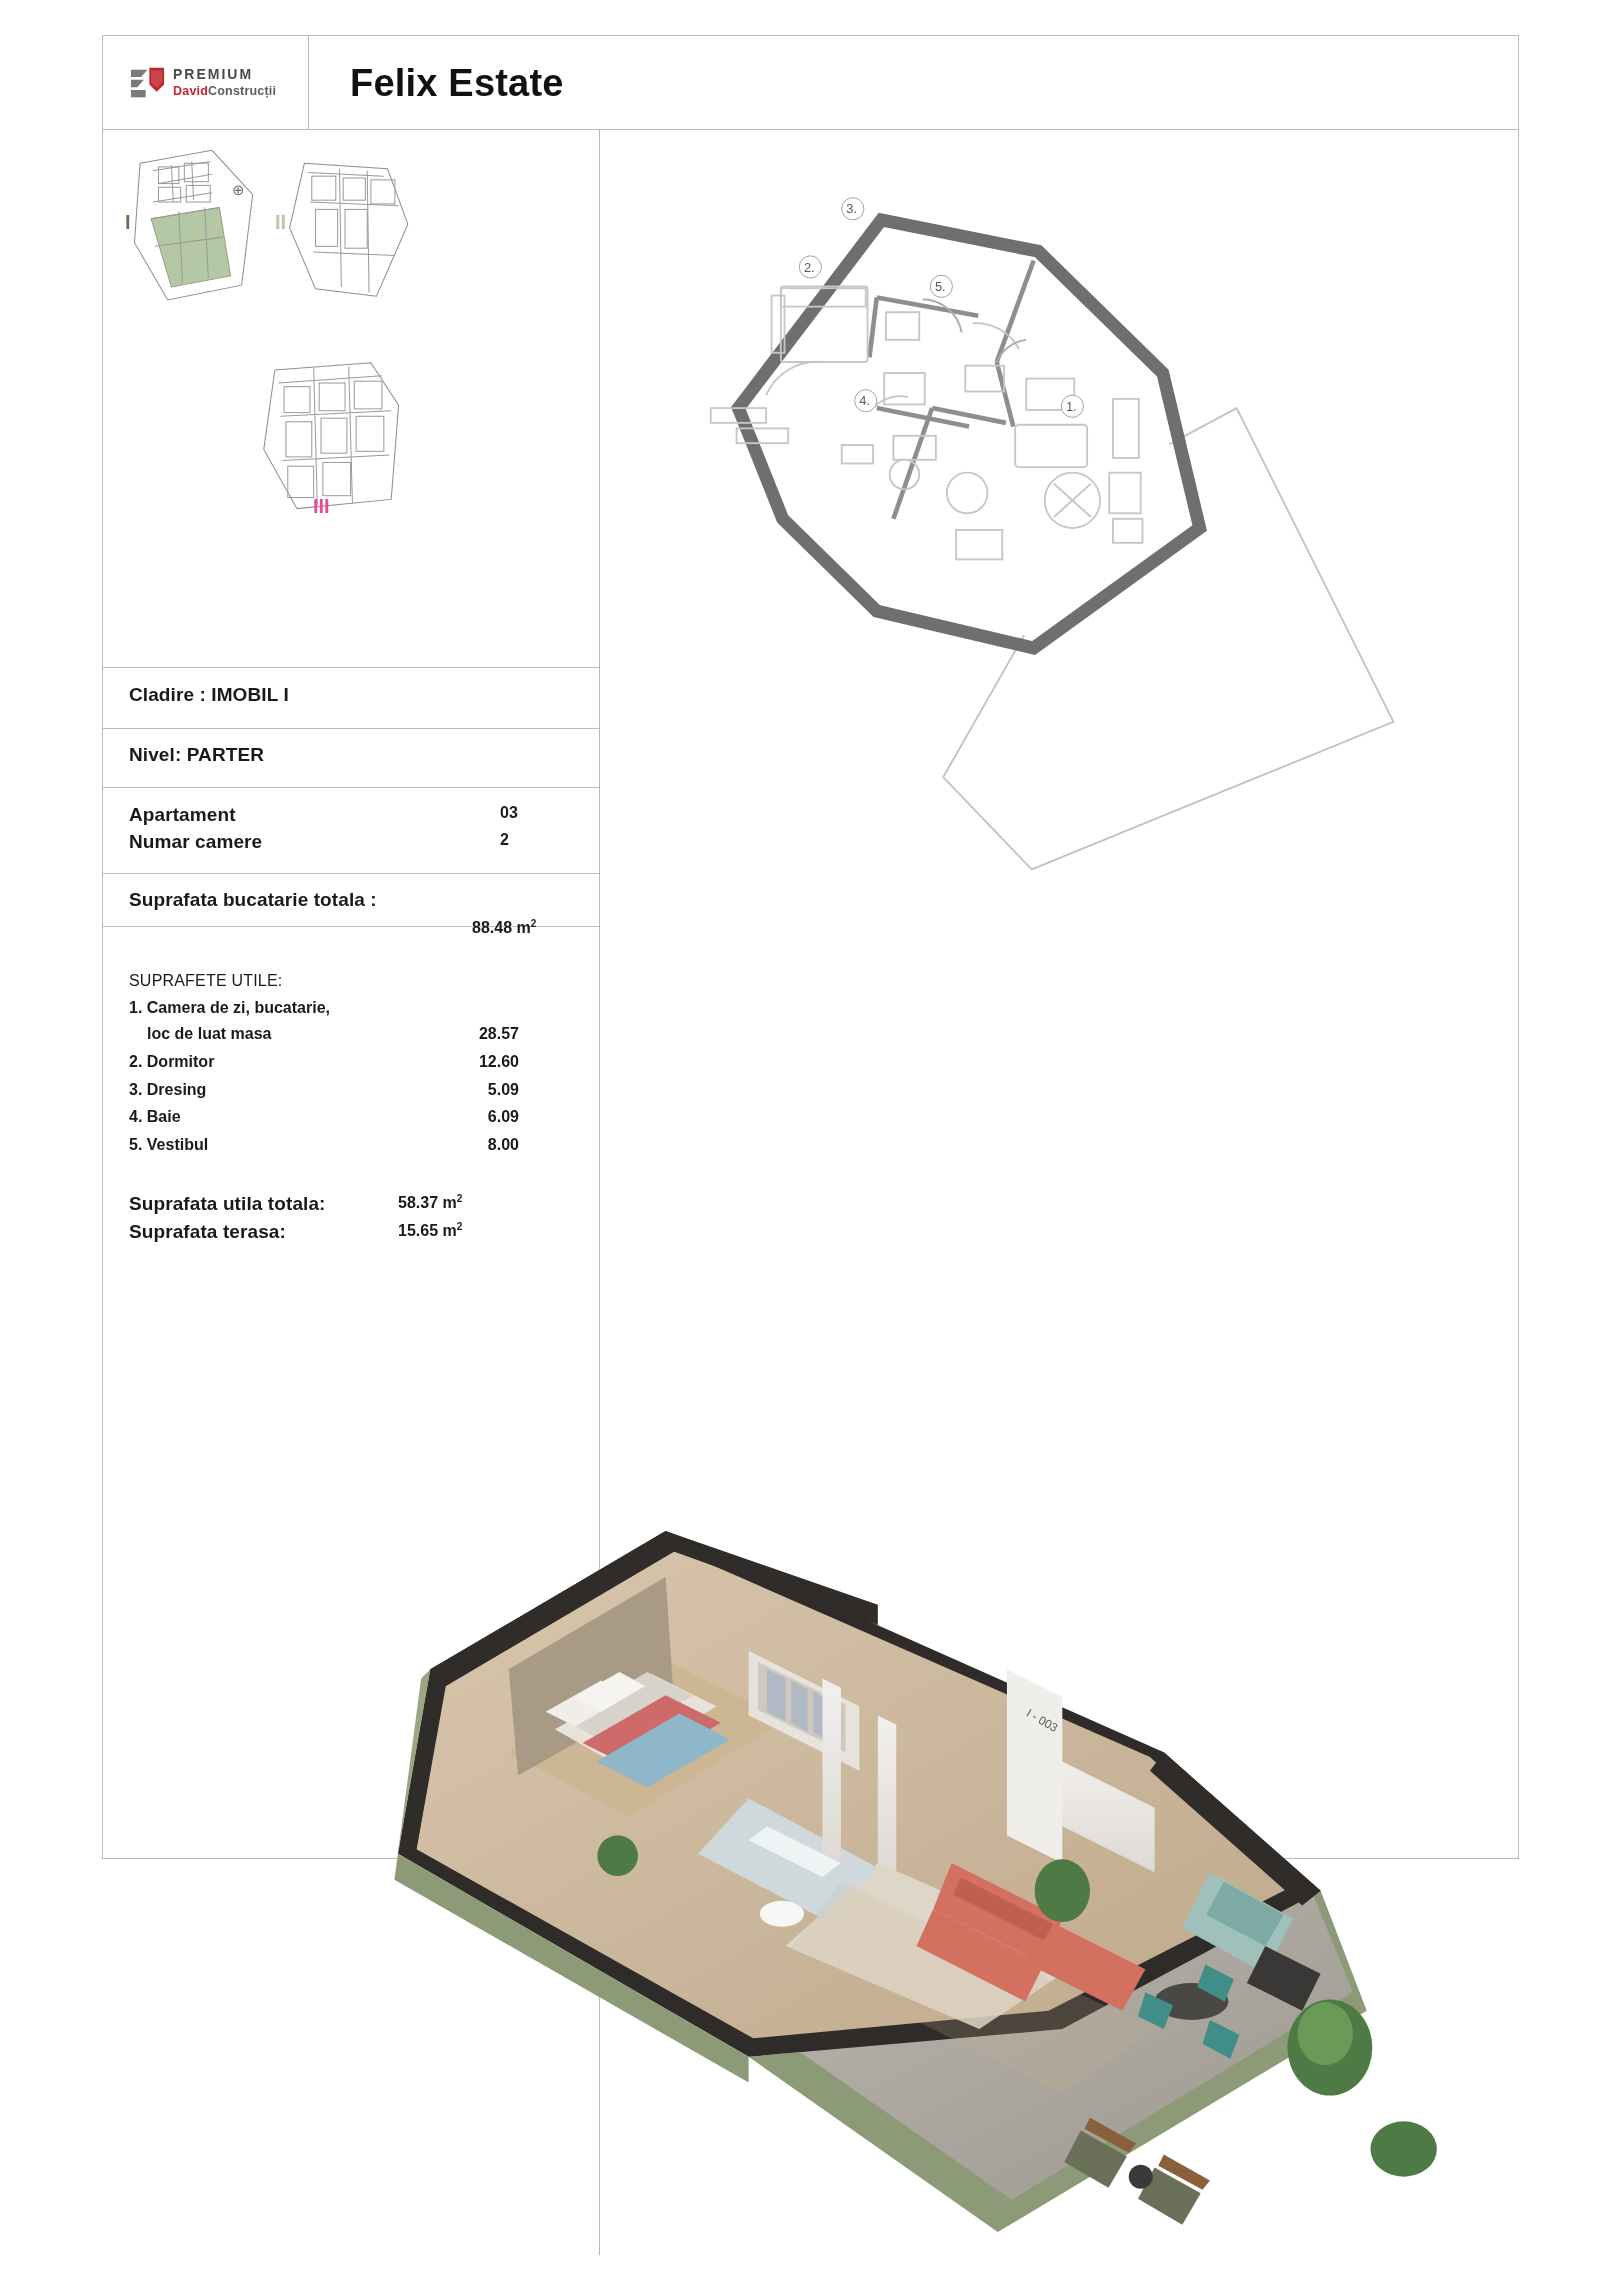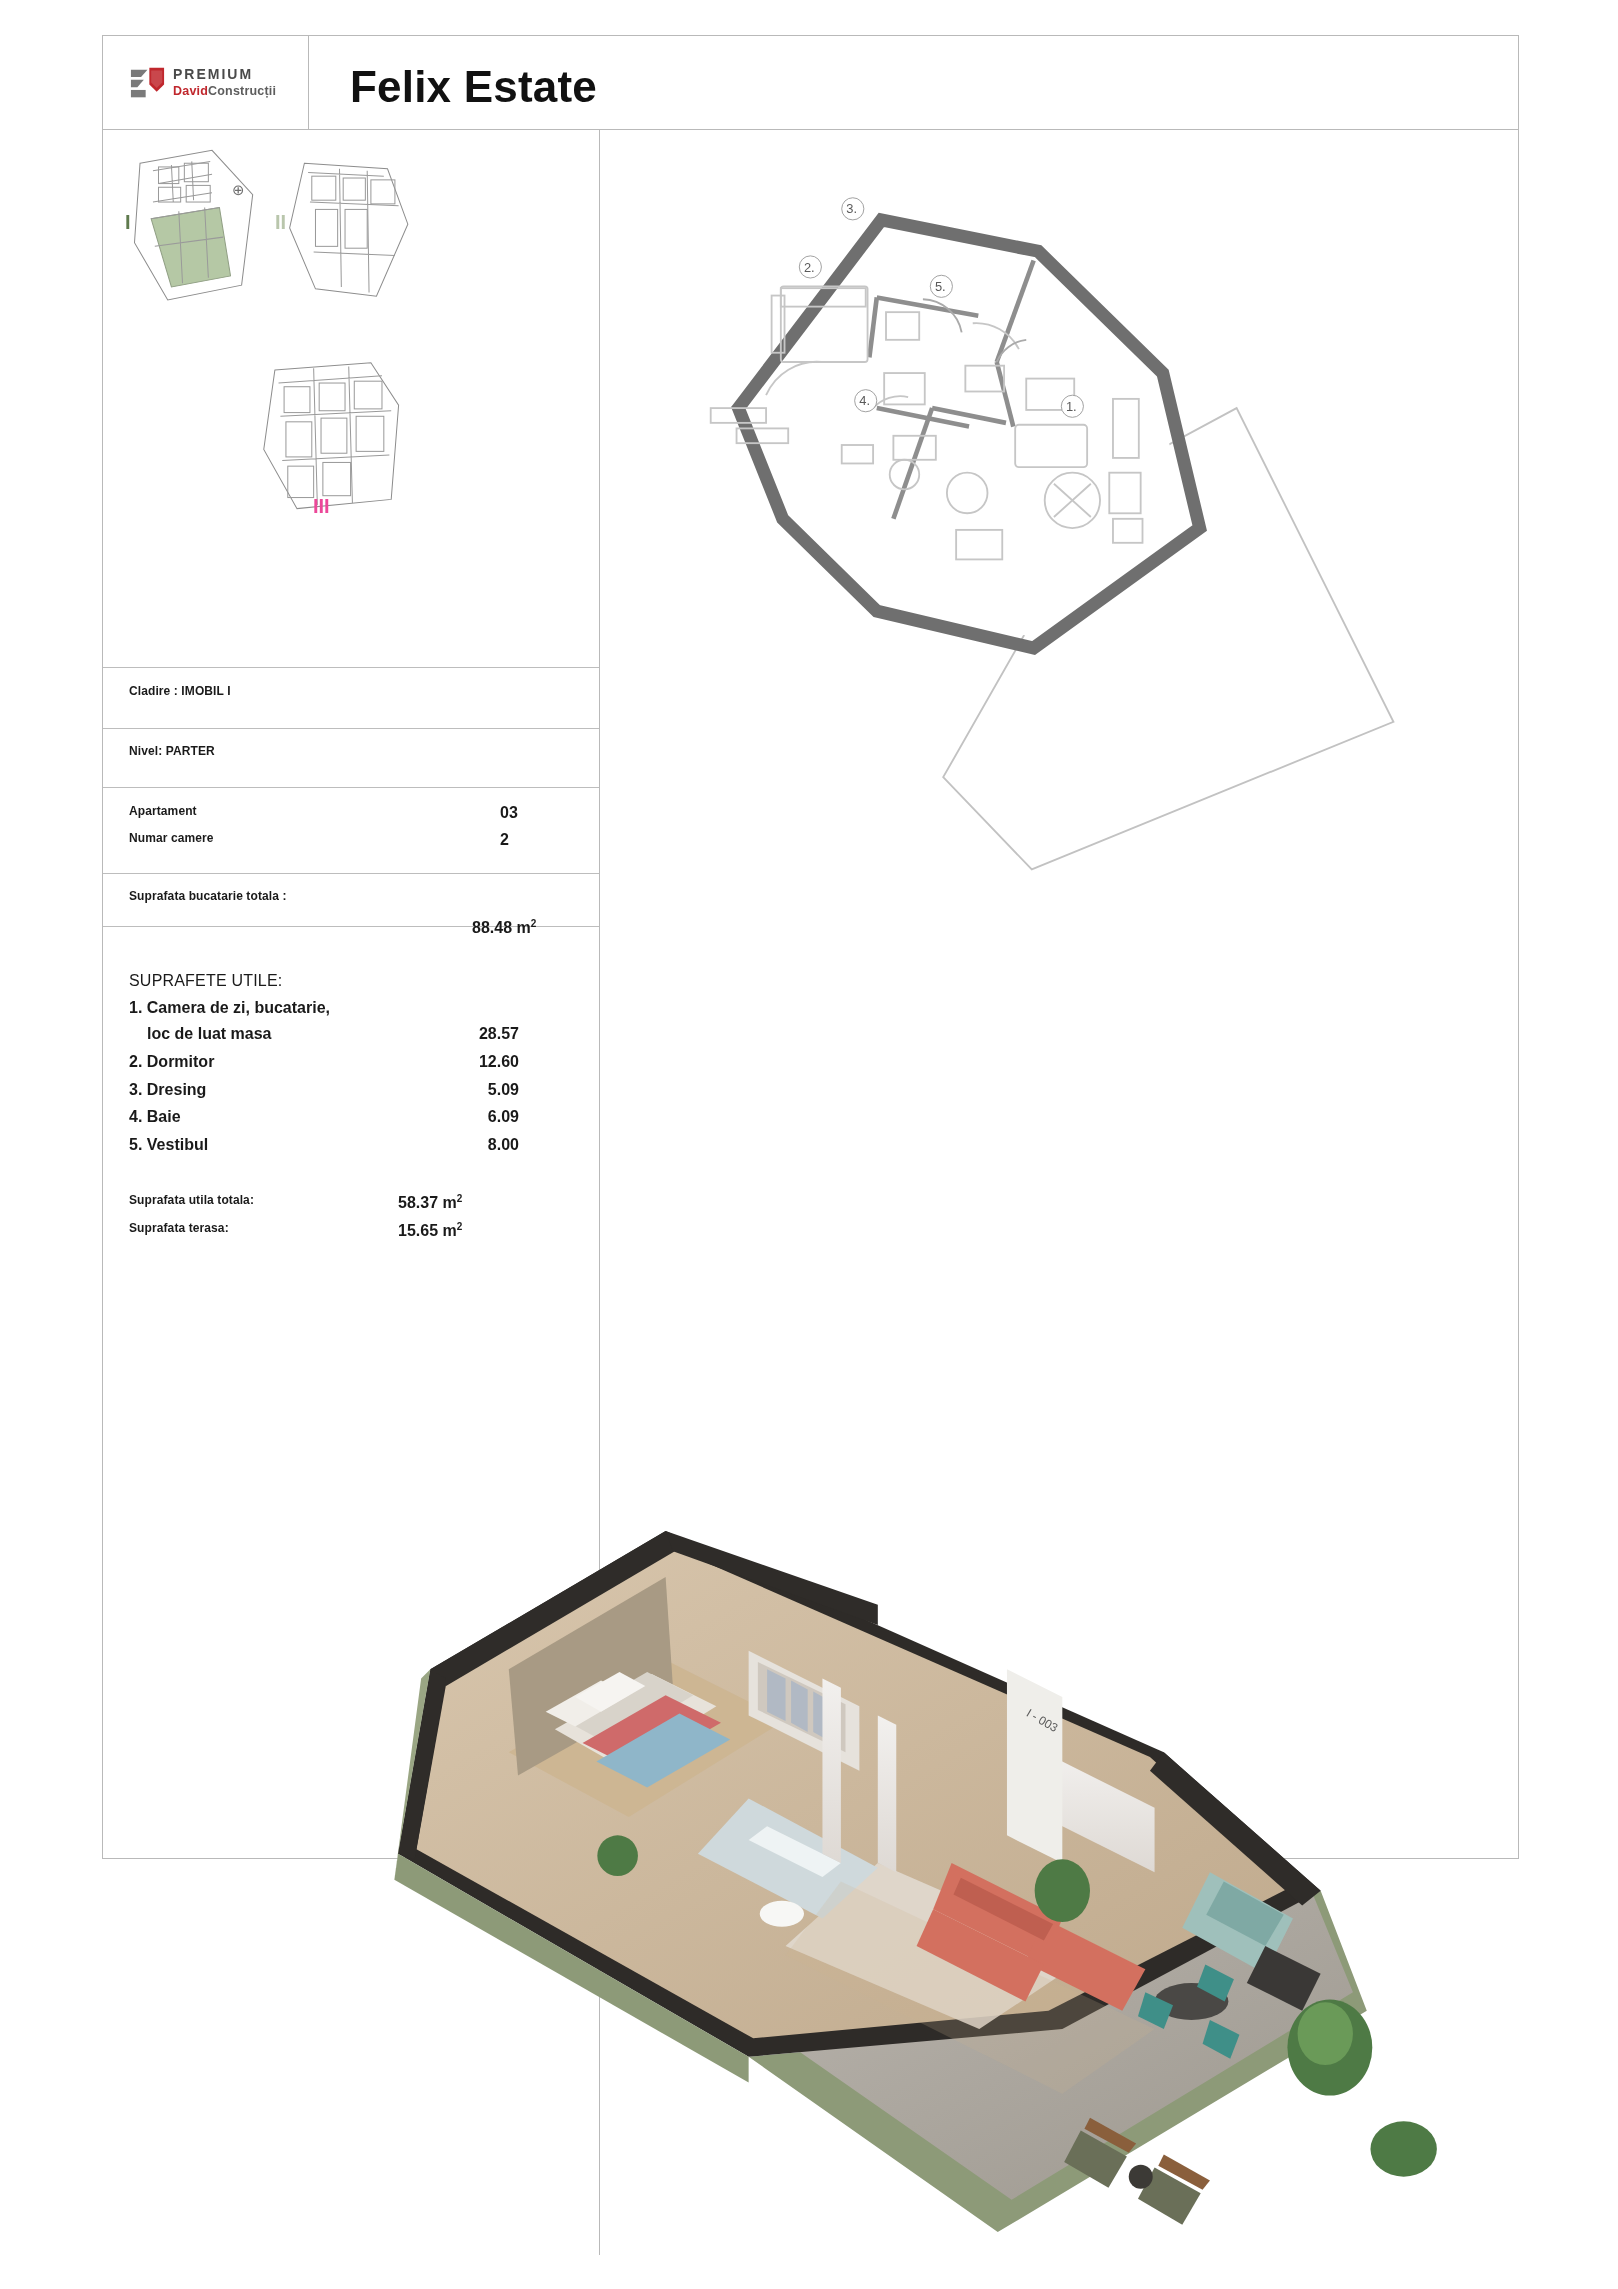--- a/index.html
+++ b/index.html
@@ -69,21 +69,21 @@
   .header-divider {
     position: absolute;
     left: 205px; top: 0;
     width: 0.9px; height: 94px;
     background: #b9b9b9;
   }
   .title {
     position: absolute;
     left: 247px;
     top: 26px;
-    font-size: 44px;
+    font-size: 38px;
     font-weight: 700;
     color: #111;
     letter-spacing: 0.2px;
   }
 
   
   .left-col {
     position: absolute;
     left: 0;
     top: 94px;
@@ -103,21 +103,21 @@
   .hr {
     position: absolute;
     left: 0;
     width: 100%;
     height: 0.9px;
     background: #bdbdbd;
   }
 
   .info-line {
     position: absolute;
-    font-size: 12px;
+    font-size: 19px;
     font-weight: 700;
     color: #1a1a1a;
     letter-spacing: 0.1px;
   }
   .info-val {
     position: absolute;
     font-size: 16px;
     font-weight: 700;
     color: #1a1a1a;
   }

